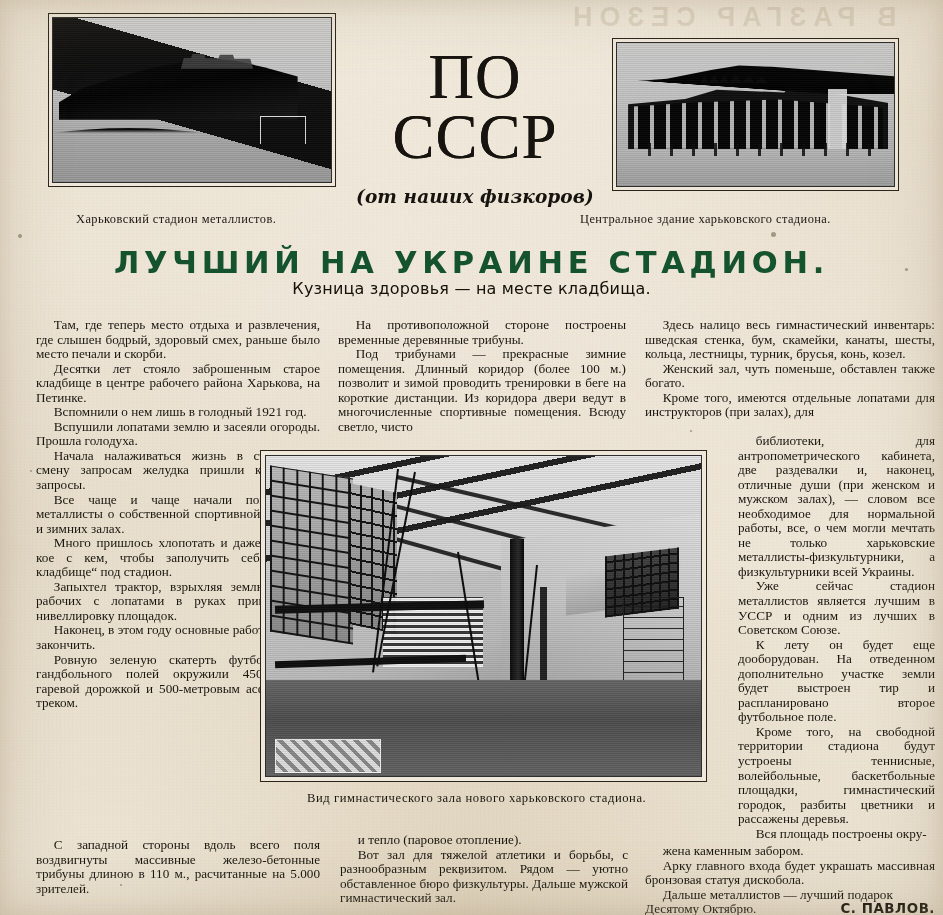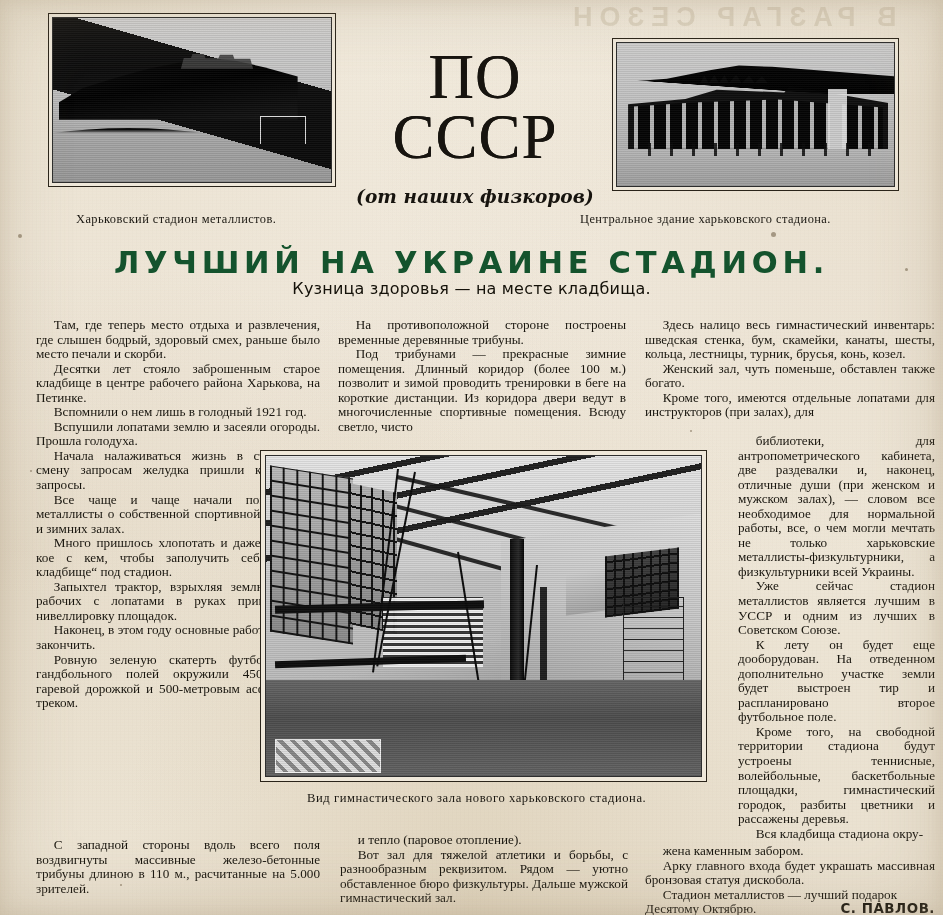--- a/index.html
+++ b/index.html
@@ -410,29 +410,29 @@
 <div id="col3-top" class="col">
     <p>Здесь налицо весь гимнастический инвентарь: шведская стенка, бум, скамейки, канаты, шесты, кольца, лестницы, турник, брусья, конь, козел.</p>
     <p>Женский зал, чуть поменьше, обставлен также богато.</p>
     <p>Кроме того, имеются отдельные лопатами для инструкторов (при залах), для</p>
   </div>
 <div id="col3-wrap" class="col">
     <p>библиотеки, для антропометрического кабинета, две раздевалки и, наконец, отличные души (при женском и мужском залах), — словом все необходимое для нормальной работы, все, о чем могли мечтать не только харьковские металлисты-физкультурники, а физкультурники всей Украины.</p>
     <p>Уже сейчас стадион металлистов является лучшим в УССР и одним из лучших в Советском Союзе.</p>
     <p>К лету он будет еще дооборудован. На отведенном дополнительно участке земли будет выстроен тир и распланировано второе футбольное поле.</p>
     <p>Кроме того, на свободной территории стадиона будут устроены теннисные, волейбольные, баскетбольные площадки, гимнастический городок, разбиты цветники и рассажены деревья.</p>
-    <p>Вся кладбища стадиона окру-</p>
+    <p>Вся площадь построены окру-</p>
   </div>
 
 <div id="col3-bot" class="col">
   <div>
       <p>жена каменным забором.</p>
       <p>Арку главного входа будет украшать массивная бронзовая статуя дискобола.</p>
     </div>
-  <p class="noind" style="text-indent:1.35em">Стадион металлистов — лучший подарок</p>
+  <p class="noind" style="text-indent:1.35em">Дальше металлистов — лучший подарок</p>
   <div class="sig-line">
     <span class="left">Десятому Октябрю.</span>
     <span style="font-family:'DejaVu Sans','Liberation Sans',sans-serif;font-weight:700;font-size:13.4px;letter-spacing:.04em;">С. ПАВЛОВ.</span>
   </div>
 </div>
 
 <div id="photo-center" class="photo-frame">
   <div class="inner">
     <div id="ph3">
       <div class="ceil"></div>

